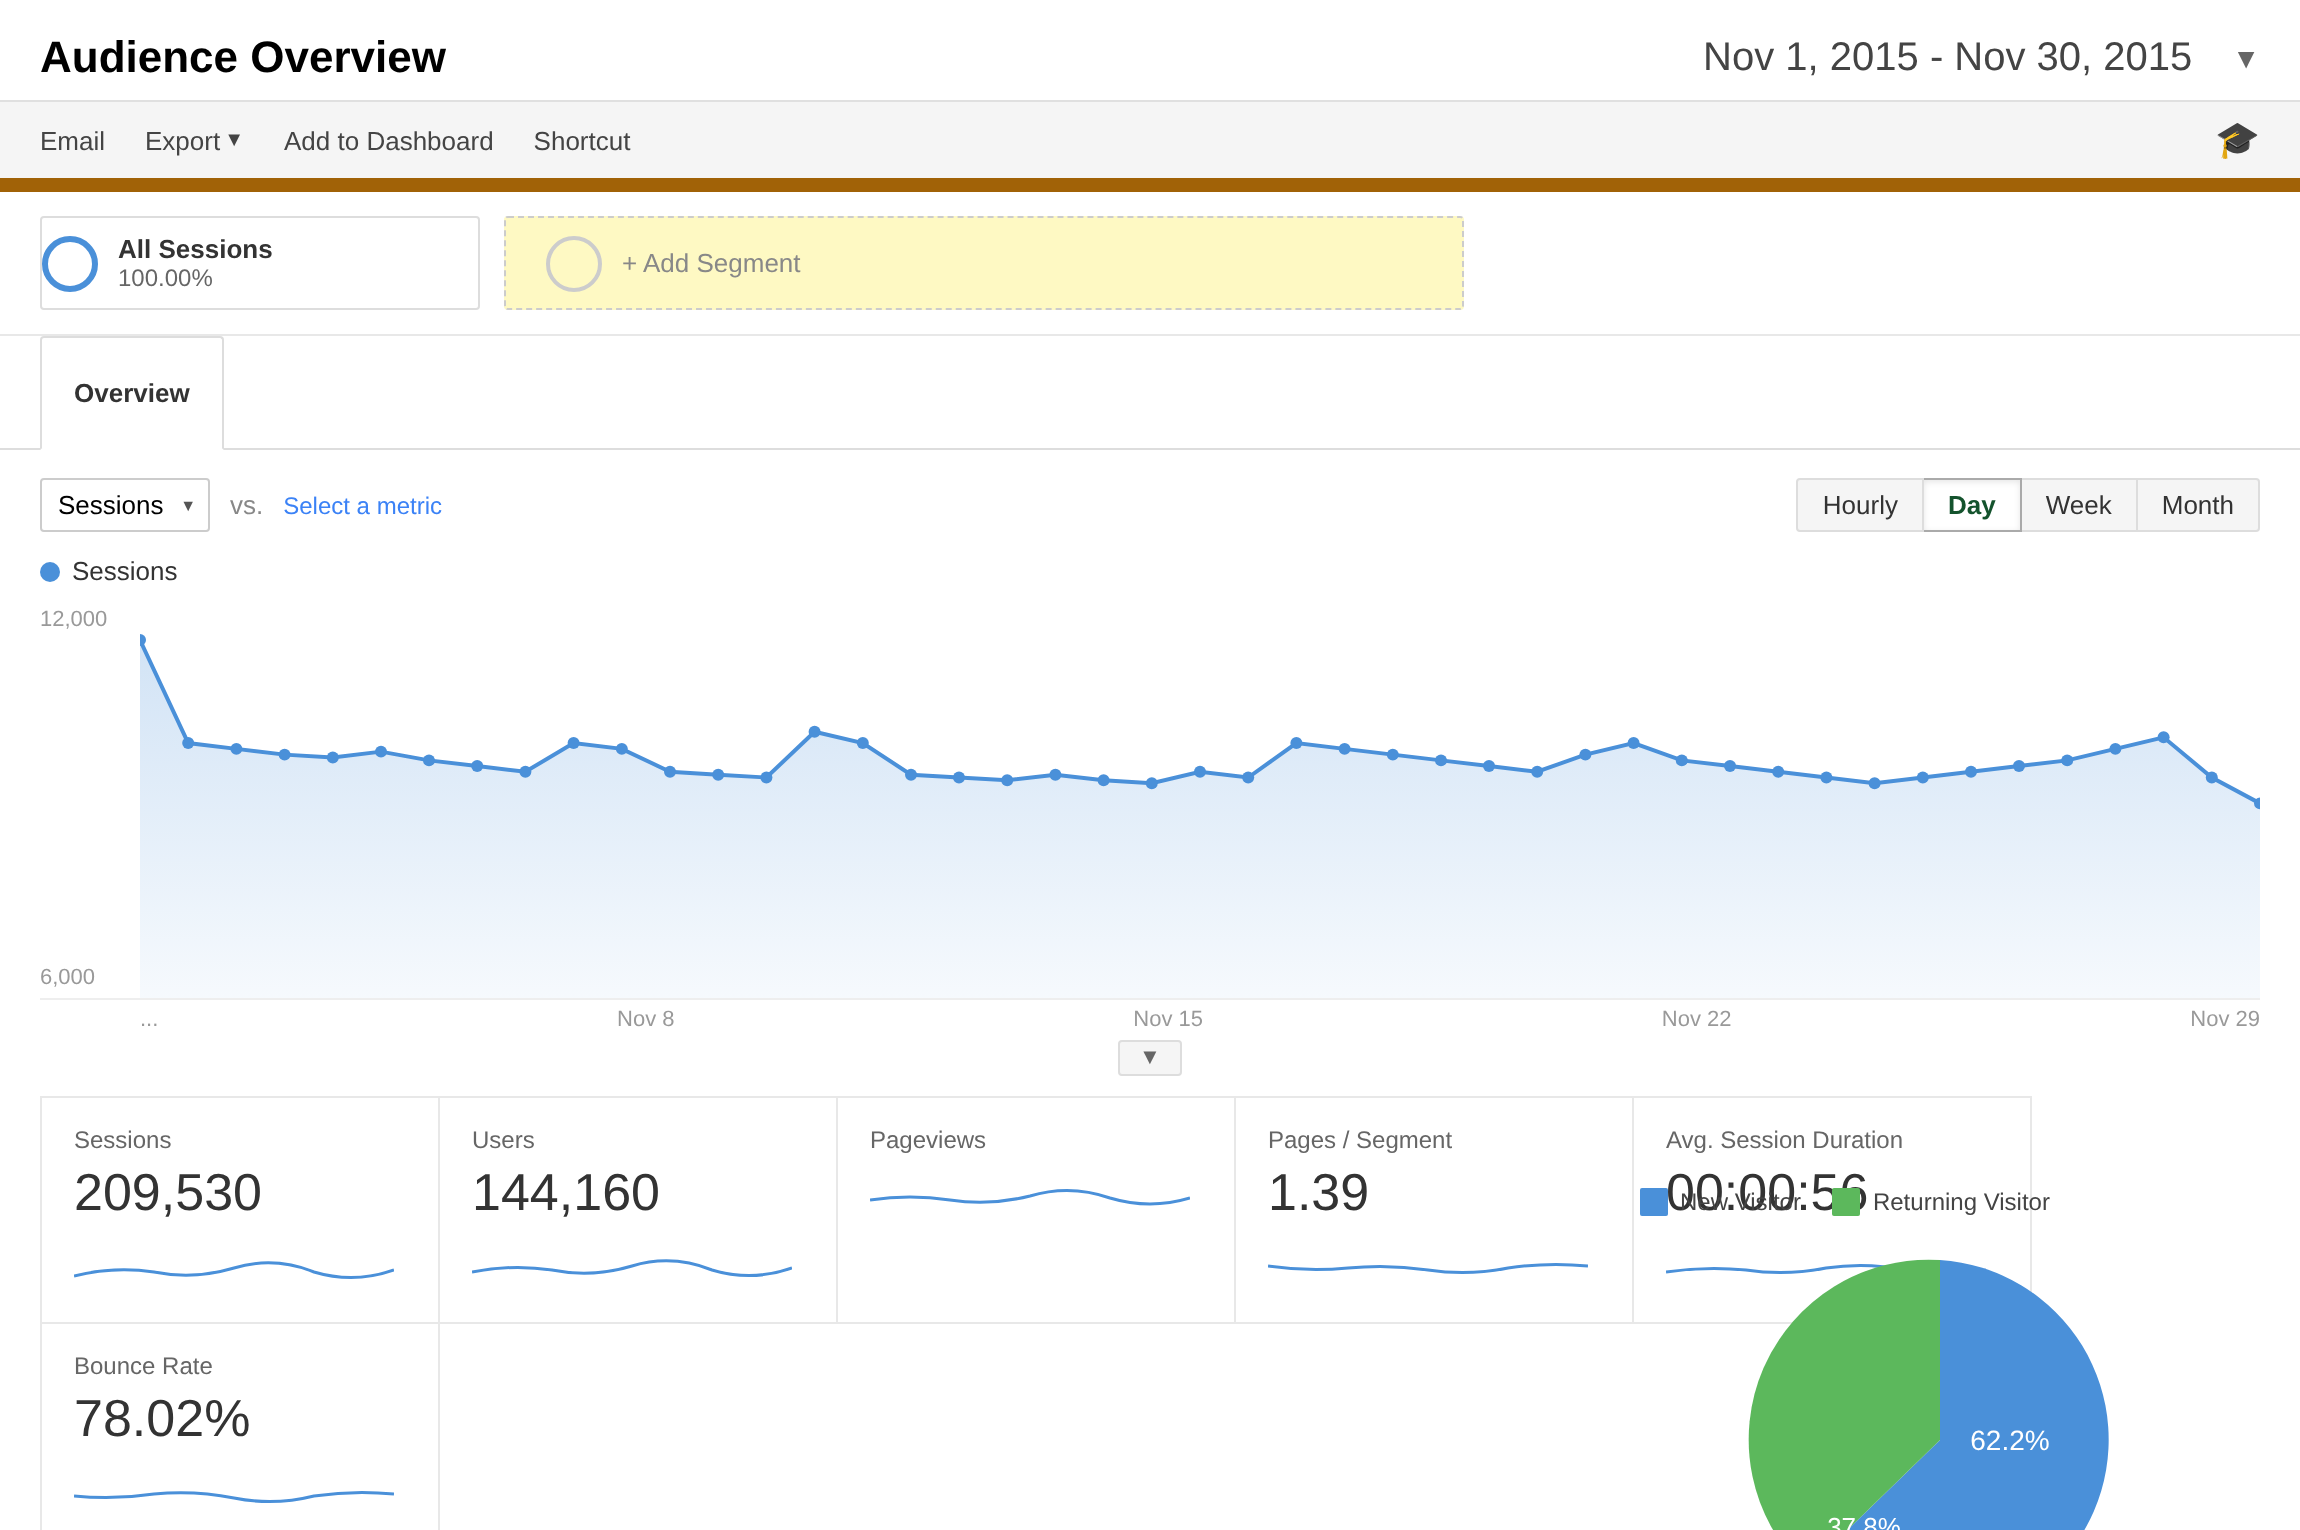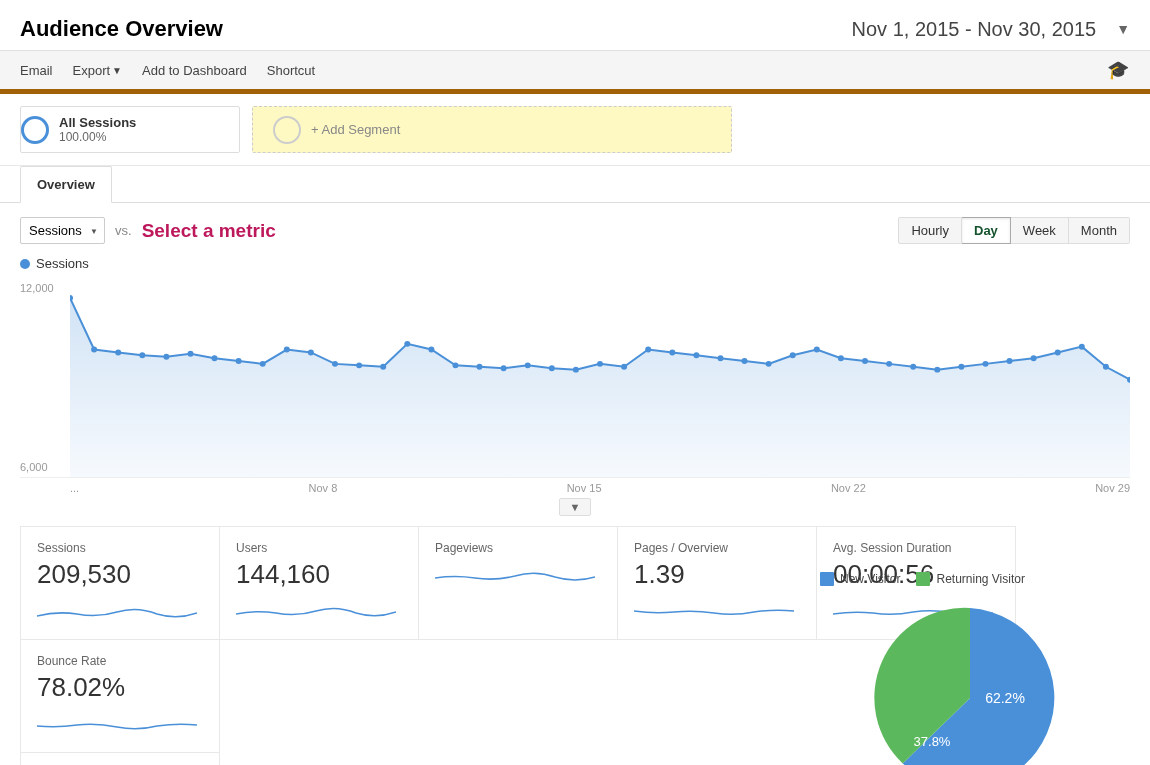--- a/index.html
+++ b/index.html
@@ -3,45 +3,45 @@
   <meta charset="utf-8">
   <style>
     * { box-sizing: border-box; margin: 0; padding: 0; }
     body { font-family: Arial, sans-serif; font-size: 13px; color: #333; background: #fff; width: 1150px; }
 
     .header { padding: 16px 20px 8px; display: flex; justify-content: space-between; align-items: center; }
     .header h1 { font-size: 22px; font-weight: bold; color: #000000; }
     .date-range { font-size: 20px; color: #444; display: flex; align-items: center; gap: 20px; cursor: pointer; }
     .date-range .arrow { color: #666; font-size: 14px; }
 
-    .toolbar { background: #f5f5f5; border-top: 1px solid #e0e0e0; border-bottom: 5px solid #a16207; padding: 8px 20px; display: flex; align-items: center; gap: 20px; }
+    .toolbar { background: #f5f5f5; border-top: 1px solid #e0e0e0; border-bottom: 7px solid #a16207; padding: 8px 20px; display: flex; align-items: center; gap: 20px; }
     .toolbar-item { color: #444; cursor: pointer; font-size: 13px; }
     .toolbar-export { display: flex; align-items: center; gap: 2px; }
     .toolbar-export .arrow { font-size: 10px; }
     .toolbar-right { margin-left: auto; }
     .mortar-icon { font-size: 18px; color: #555; cursor: pointer; }
 
     .segments-bar { padding: 12px 20px; display: flex; gap: 12px; border-bottom: 1px solid #e8e8e8; }
     .segment-chip { border: 1px solid #ddd; border-radius: 2px; padding: 8px 0; display: flex; align-items: center; gap: 10px; background: #fff; min-width: 220px; }
     .segment-circle { width: 28px; height: 28px; border-radius: 50%; border: 3px solid #4a90d9; display: inline-block; }
     .segment-circle-empty { width: 28px; height: 28px; border-radius: 50%; border: 2px solid #ccc; display: inline-block; }
     .segment-info .name { font-size: 13px; font-weight: bold; color: #333; }
     .segment-info .pct { font-size: 12px; color: #666; }
     .segment-add { color: #888; font-size: 13px; border: 1px dashed #ccc; border-radius: 2px; padding: 8px 20px; background: #fef9c3; min-width: 480px; display: flex; align-items: center; gap: 10px; cursor: pointer; }
 
     .tabs { padding: 0 20px; border-bottom: 1px solid #ddd; }
-    .tab { display: inline-block; padding: 10px 16px; font-size: 13px; border: 1px solid #ddd; border-bottom: none; border-radius: 2px 2px 0 0; background: #fff; cursor: pointer; margin-bottom: -1px; position: relative; z-index: 1; }
+    .tab { display: inline-block; padding: 20px 16px; font-size: 13px; border: 1px solid #ddd; border-bottom: none; border-radius: 2px 2px 0 0; background: #fff; cursor: pointer; margin-bottom: -1px; position: relative; z-index: 1; }
     .tab.active { background: #fff; border-bottom: 1px solid #fff; font-weight: bold; }
 
     .chart-controls { padding: 14px 20px 8px; display: flex; align-items: center; gap: 10px; }
     .metric-select { border: 1px solid #ccc; border-radius: 2px; padding: 5px 22px 5px 8px; font-size: 13px; background: #fff; cursor: pointer; appearance: none; -webkit-appearance: none; position: relative; }
     .metric-select-wrap { position: relative; display: inline-block; }
     .metric-select-wrap::after { content: '▼'; font-size: 8px; position: absolute; right: 7px; top: 50%; transform: translateY(-50%); pointer-events: none; color: #555; }
     .vs-label { color: #888; font-size: 13px; }
-    .select-metric-link { color: #be185d; cursor: pointer; font-size: 19px; text-decoration: none; font-weight: bold; }
+    .select-metric-link { color: #3b82f6; cursor: pointer; font-size: 12px; text-decoration: none; }
     .time-buttons { margin-left: auto; display: flex; }
     .time-btn { border: 1px solid #ddd; padding: 5px 12px; font-size: 13px; background: #f5f5f5; cursor: pointer; color: #333; }
     .time-btn:first-child { border-radius: 2px 0 0 2px; }
     .time-btn:last-child { border-radius: 0 2px 2px 0; }
     .time-btn.active { background: #fff; border-color: #aaa; font-weight: bold; color: #14532d; box-shadow: inset 0 1px 3px rgba(0,0,0,0.1); }
     .time-btn + .time-btn { border-left: none; }
 
     .chart-legend { padding: 4px 20px 6px; }
     .legend-item { display: inline-flex; align-items: center; gap: 6px; font-size: 13px; }
     .legend-dot { width: 10px; height: 10px; border-radius: 50%; background: #4a90d9; display: inline-block; }
@@ -220,21 +220,21 @@
         <path d="M0,18 Q20,14 40,17 Q60,21 80,15 Q100,9 120,17 Q140,23 160,16" fill="none" stroke="#4a90d9" stroke-width="1.5"></path>
       </svg>
     </div>
     <div class="metric-card">
       <div class="metric-card-label">Pageviews</div>
       <svg class="sparkline" viewBox="0 0 160 30" xmlns="http://www.w3.org/2000/svg">
         <path d="M0,19 Q20,16 40,19 Q60,22 80,17 Q100,11 120,18 Q140,24 160,18" fill="none" stroke="#4a90d9" stroke-width="1.5"></path>
       </svg>
     </div>
     <div class="metric-card">
-      <div class="metric-card-label">Pages / Overview</div>
+      <div class="metric-card-label">Pages / Segment</div>
       <div class="metric-card-value">1.39</div>
       <svg class="sparkline" viewBox="0 0 160 30" xmlns="http://www.w3.org/2000/svg">
         <path d="M0,15 Q20,18 40,16 Q60,14 80,17 Q100,20 120,16 Q140,13 160,15" fill="none" stroke="#4a90d9" stroke-width="1.5"></path>
       </svg>
     </div>
     <div class="metric-card">
       <div class="metric-card-label">Avg. Session Duration</div>
       <div class="metric-card-value">00:00:56</div>
       <svg class="sparkline" viewBox="0 0 160 30" xmlns="http://www.w3.org/2000/svg">
         <path d="M0,18 Q20,15 40,17 Q60,20 80,16 Q100,13 120,17 Q140,21 160,17" fill="none" stroke="#4a90d9" stroke-width="1.5"></path>

